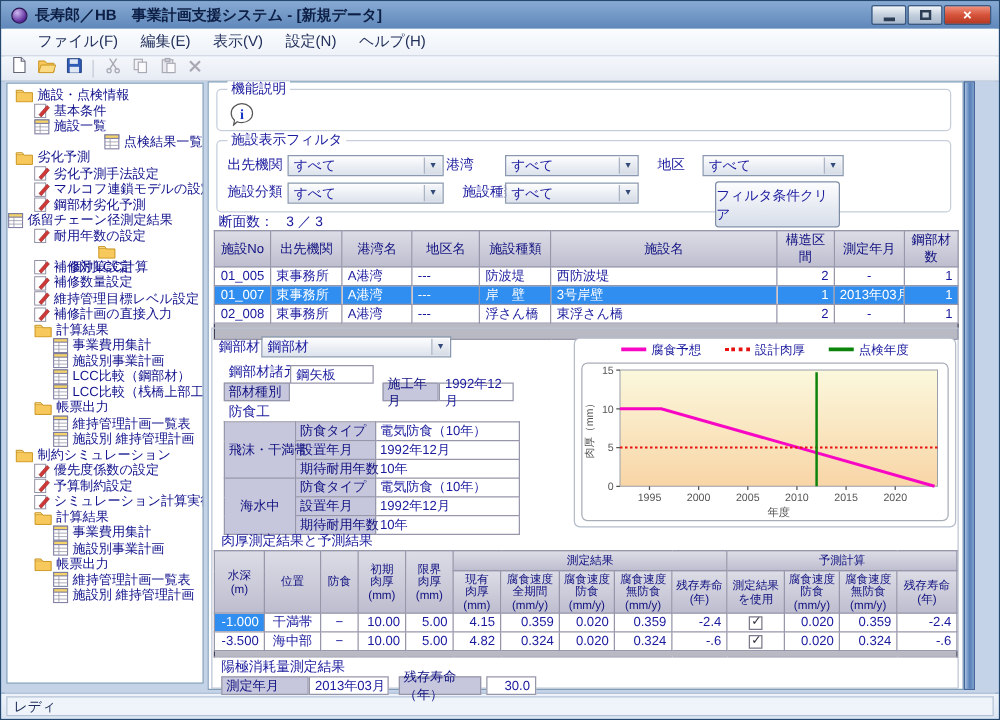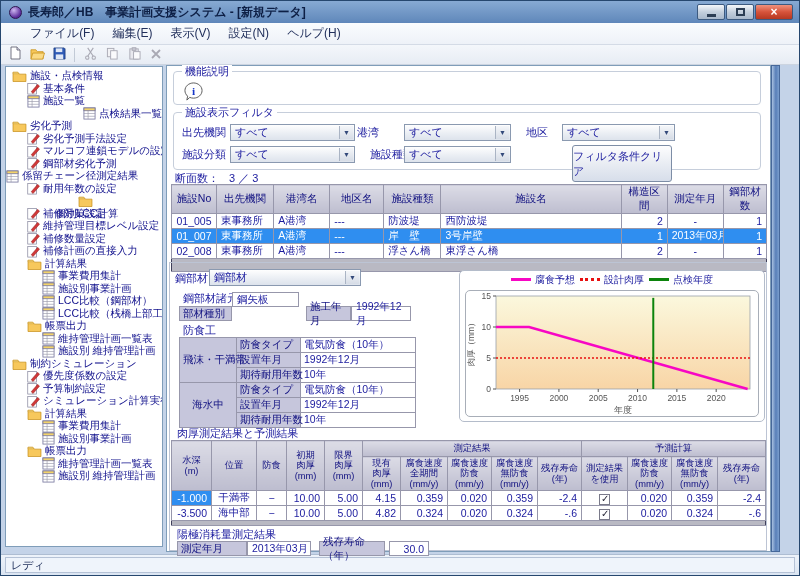--- a/index.html
+++ b/index.html
@@ -88,21 +88,21 @@
   .ztable{ position:absolute;}
   .ztable td{ border:1px solid var(--bordergray); font-size:10.5px; height:15px; padding:0 3px; white-space:nowrap;}
   .ztable td.zone{ background:var(--lav); color:var(--hdrnavy); text-align:center;}
   .ztable td.prop{ background:var(--lav); color:var(--hdrnavy);}
   .ztable td.val{ background:#fff; color:var(--navy);}
   .lowerpanel{ position:absolute; left:2px; top:196px; width:598px; height:289px;
     border:1px solid #bcc4d4;}
   
   .chartbox{ position:absolute; left:292px; top:204px; width:306px; height:152px;
     border:1px solid #b4bcca; border-radius:5px; background:#fff;}
-  .legend{ height:17px; display:flex; align-items:center; justify-content:center; gap:5px;}
+  .legend{ height:17px; display:flex; align-items:center; justify-content:center; gap:19px;}
   .legend .entry{ display:flex; align-items:center; gap:4px; font-size:10px; color:var(--navy);}
   .legend .sw{ width:20px; height:0; border-top-width:3px;}
   .plotframe{ position:absolute; left:5px; top:19px; right:5px; bottom:4px;
     border:1px solid #a8aeb8; border-radius:5px;}
   
   .statusbar{ height:21px; background:linear-gradient(#eef3fa,#dbe5f2);
     border-top:1px solid #aebdd2; display:flex; align-items:center; padding:2px 4px;}
   .statuscell{ flex:1; height:16px; border:1px solid #b5c2d6; background:#eff4fb;
     font-size:11px; color:#1c2c58; display:flex; align-items:center; padding-left:5px;}
 </style>
@@ -297,30 +297,30 @@
           </span>
           <span>補修対策設定</span>
         </div>
         <div class="tree-item" style="padding-left: 21px;">
           <span class="ticon">
             <svg width="13" height="13" viewBox="0 0 14 14">
               <rect x="0.8" y="1.5" width="9.5" height="11.5" fill="#fff" stroke="#8a8aa0" stroke-width="0.8"></rect>
               <path d="M4.5 10.5L11.5 2.5 13.5 4.5 6.5 12.5Z" fill="#d03838" stroke="#8c1f1f" stroke-width="0.5"></path>
             </svg>
           </span>
+          <span>補修数量設定</span>
+        </div>
+        <div class="tree-item" style="padding-left: 21px;">
+          <span class="ticon">
+            <svg width="13" height="13" viewBox="0 0 14 14">
+              <rect x="0.8" y="1.5" width="9.5" height="11.5" fill="#fff" stroke="#8a8aa0" stroke-width="0.8"></rect>
+              <path d="M4.5 10.5L11.5 2.5 13.5 4.5 6.5 12.5Z" fill="#d03838" stroke="#8c1f1f" stroke-width="0.5"></path>
+            </svg>
+          </span>
           <span>維持管理目標レベル設定</span>
-        </div>
-        <div class="tree-item" style="padding-left: 21px;">
-          <span class="ticon">
-            <svg width="13" height="13" viewBox="0 0 14 14">
-              <rect x="0.8" y="1.5" width="9.5" height="11.5" fill="#fff" stroke="#8a8aa0" stroke-width="0.8"></rect>
-              <path d="M4.5 10.5L11.5 2.5 13.5 4.5 6.5 12.5Z" fill="#d03838" stroke="#8c1f1f" stroke-width="0.5"></path>
-            </svg>
-          </span>
-          <span>補修数量設定</span>
         </div>
         <div class="tree-item" style="padding-left: 21px;">
           <span class="ticon">
             <svg width="13" height="13" viewBox="0 0 14 14">
               <rect x="0.8" y="1.5" width="9.5" height="11.5" fill="#fff" stroke="#8a8aa0" stroke-width="0.8"></rect>
               <path d="M4.5 10.5L11.5 2.5 13.5 4.5 6.5 12.5Z" fill="#d03838" stroke="#8c1f1f" stroke-width="0.5"></path>
             </svg>
           </span>
           <span>補修計画の直接入力</span>
         </div>

